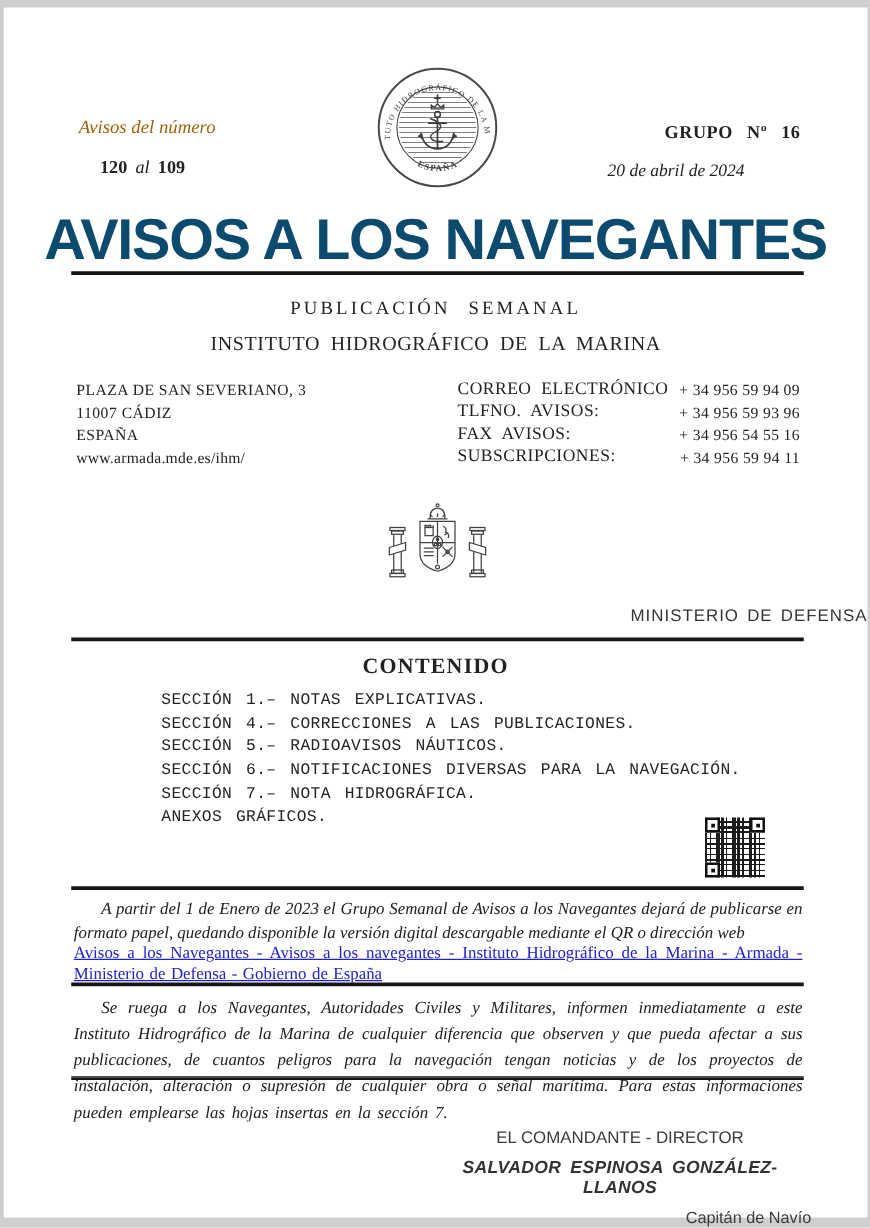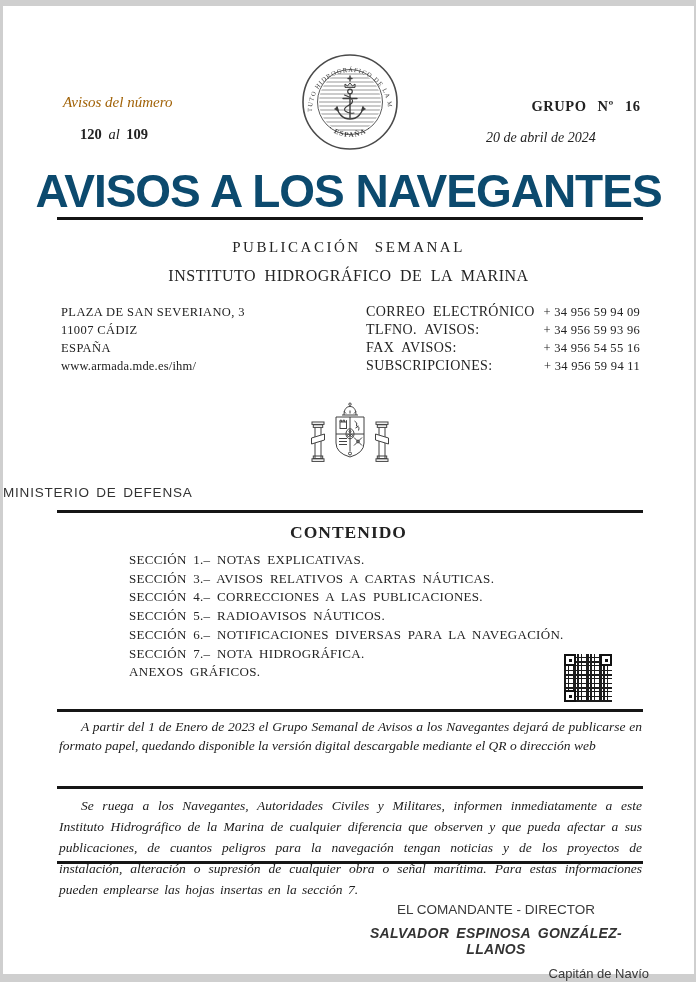--- a/index.html
+++ b/index.html
@@ -36,33 +36,33 @@
   .sub2{left:0;top:261px;width:100%;text-align:center;font-size:16px;letter-spacing:.5px;word-spacing:4px;color:#242424;}
 
   
   .addr{left:58px;top:297px;font-size:12.5px;line-height:18px;letter-spacing:.4px;}
   .addr .url{letter-spacing:.2px;}
   .clabels{left:347px;top:297px;font-size:14px;line-height:18px;letter-spacing:.4px;word-spacing:4px;margin-left:16px;}
   .cvalues{left:440px;top:297px;width:197px;text-align:right;font-size:12.5px;line-height:18px;letter-spacing:.3px;}
 
   
   .coa{left:303px;top:394px;}
-  .ministry{left:0;top:479px;width:100%;text-align:left;
+  .ministry{left:0;top:479px;width:100%;text-align:right;
     font-family:"Liberation Sans",sans-serif;font-size:13.5px;letter-spacing:.8px;word-spacing:2px;color:#333;}
 
   .rule{left:54px;width:586px;height:3px;background:#161616;}
   .rule2{top:504px;}
   .rule3{top:703px;}
   .rule4{top:780px;}
   .rule-dbl{left:54px;top:855px;width:586px;height:3px;
     border-top:1.5px solid #161616;border-bottom:2.5px solid #161616;box-sizing:border-box;background:#fff;}
 
   
   .contenido{left:0;top:516px;width:100%;text-align:center;font-weight:bold;font-size:17.5px;letter-spacing:1px;}
-  .toc{left:126px;top:545px;font-size:13px;line-height:18.7px;letter-spacing:.3px;word-spacing:3px;color:#242424;}
+  .toc{left:126px;top:545px;font-size:13px;line-height:18.7px;letter-spacing:.3px;word-spacing:3px;color:#242424;font-family:Liberation Mono, monospace;}
 
   
   .qr{left:561px;top:648px;width:48px;height:48px;background:#fff;
     background-image:
       repeating-linear-gradient(90deg,#1c1c1c 0 2px,transparent 2px 4px,#1c1c1c 4px 5px,transparent 5px 9px,#1c1c1c 9px 12px,transparent 12px 13px),
       repeating-linear-gradient(0deg,#1c1c1c 0 2px,#fff 2px 5px,#1c1c1c 5px 6px,#fff 6px 10px,#1c1c1c 10px 11px,#fff 11px 13px);
   }
   .qr .f{position:absolute;width:12px;height:12px;background:#fff;border:2.5px solid #111;box-sizing:border-box;}
   .qr .f::after{content:"";position:absolute;left:2.5px;top:2.5px;width:3px;height:3px;background:#111;}
   .qr .tl{left:0;top:0;} .qr .tr{right:0;top:0;} .qr .bl{left:0;bottom:0;}
@@ -206,37 +206,37 @@
       <rect x="70" y="57.8" width="12" height="2.6"></rect>
     </g>
   </svg>
   <div class="abs ministry">MINISTERIO DE DEFENSA</div>
 
   <div class="abs rule rule2"></div>
 
   <div class="abs contenido">CONTENIDO</div>
   <div class="abs toc">
     <div>SECCIÓN 1.– NOTAS EXPLICATIVAS.</div>
-    <div>SECCIÓN 3.– AVISOS RELATIVOS A CARTAS NÁUTICAS.</div>
     <div>SECCIÓN 4.– CORRECCIONES A LAS PUBLICACIONES.</div>
     <div>SECCIÓN 5.– RADIOAVISOS NÁUTICOS.</div>
     <div>SECCIÓN 6.– NOTIFICACIONES DIVERSAS PARA LA NAVEGACIÓN.</div>
     <div>SECCIÓN 7.– NOTA HIDROGRÁFICA.</div>
     <div>ANEXOS GRÁFICOS.</div>
   </div>
 
   <div class="abs qr">
     <div class="f tl"></div>
     <div class="f tr"></div>
     <div class="f bl"></div>
   </div>
 
   <div class="abs rule rule3"></div>
 
   <div class="abs para p1">A partir del 1 de Enero de 2023 el Grupo Semanal de Avisos a los Navegantes dejará de publicarse en formato papel, quedando disponible la versión digital descargable mediante el QR o dirección web</div>
+  <a class="abs weblinks" href="#">Avisos a los Navegantes - Avisos a los navegantes - Instituto Hidrográfico de la Marina - Armada - Ministerio de Defensa - Gobierno de España</a>
 
   <div class="abs rule rule4"></div>
 
   <div class="abs para p2">Se ruega a los Navegantes, Autoridades Civiles y Militares, informen inmediatamente a este Instituto Hidrográfico de la Marina de cualquier diferencia que observen y que pueda afectar a sus publicaciones, de cuantos peligros para la navegación tengan noticias y de los proyectos de instalación, alteración o supresión de cualquier obra o señal marítima. Para estas informaciones pueden emplearse las hojas insertas en la sección 7.</div>
 
   <div class="abs rule-dbl"></div>
 
   <div class="abs sig">
     <div class="role">EL COMANDANTE - DIRECTOR</div>
     <div class="name">SALVADOR ESPINOSA GONZÁLEZ-LLANOS</div>

